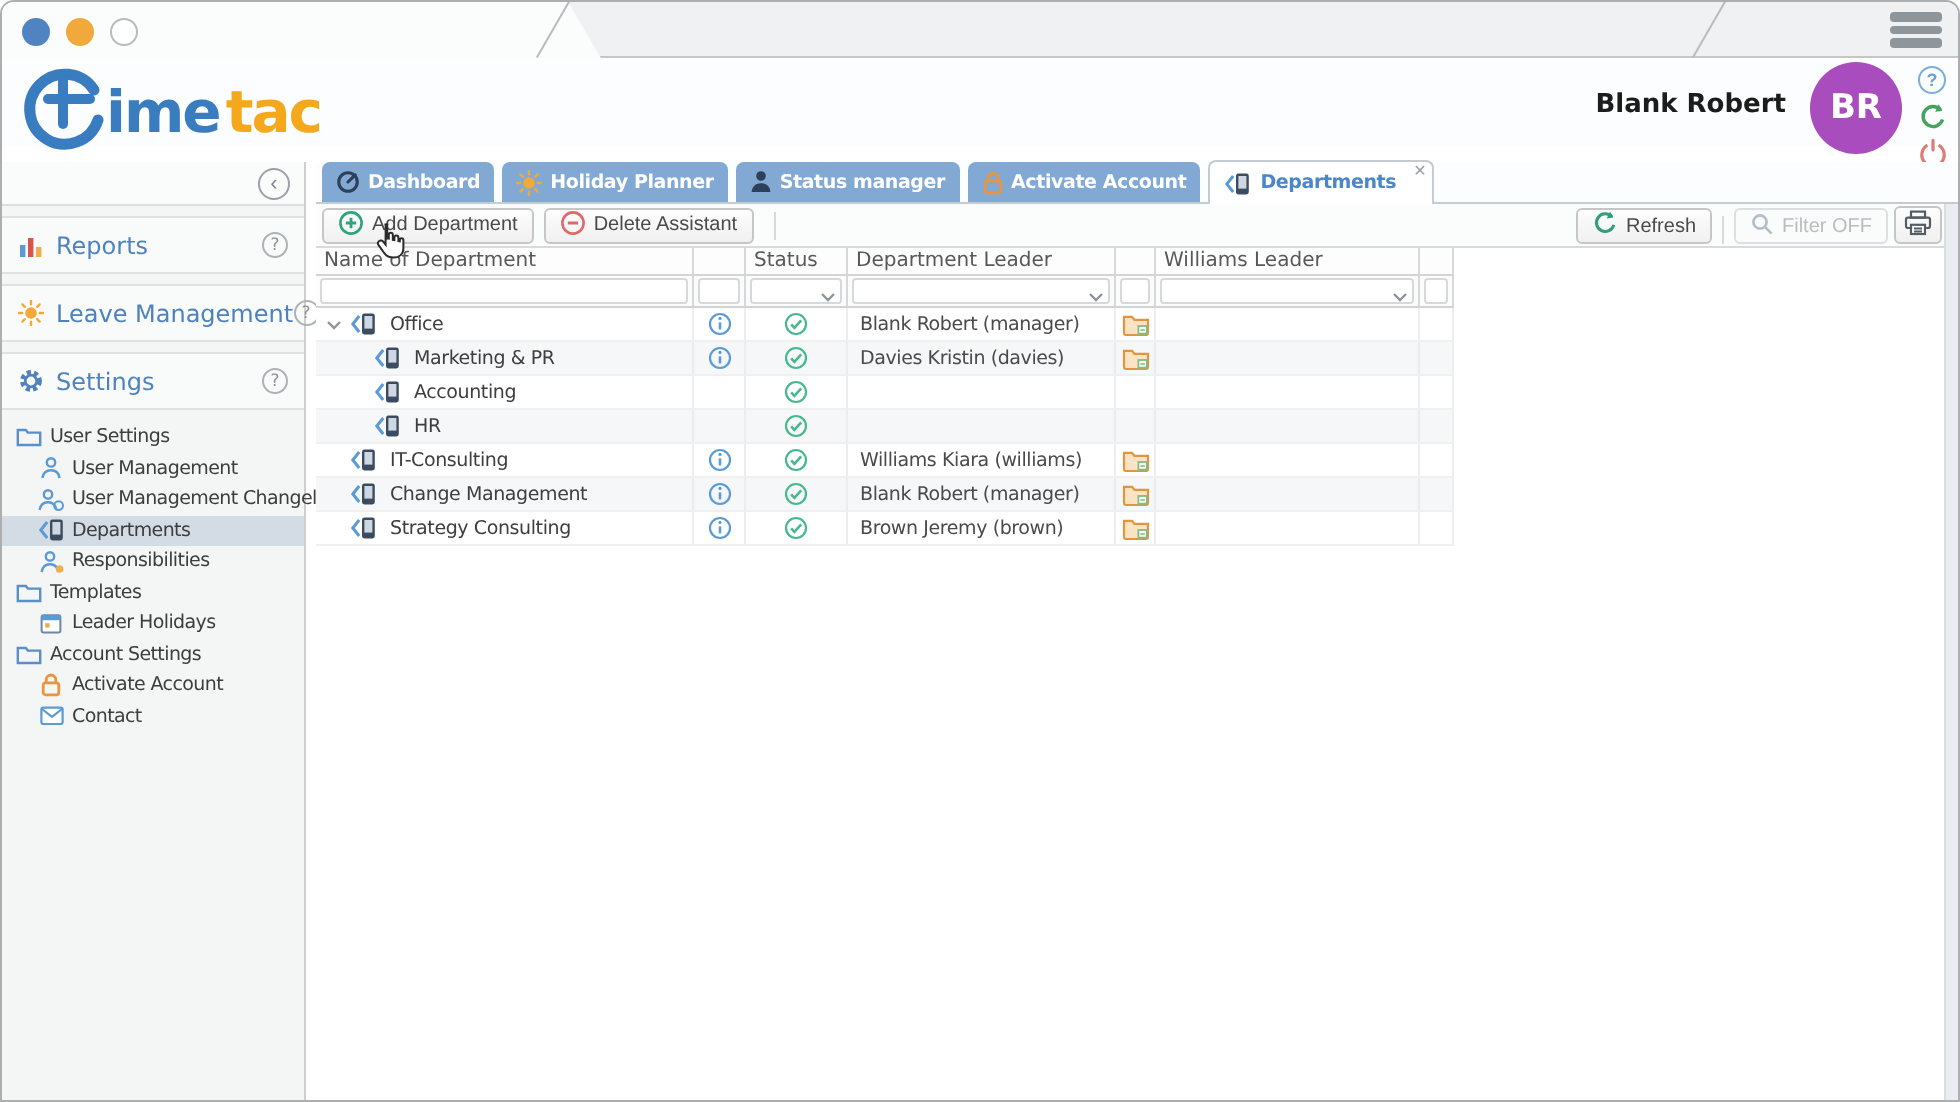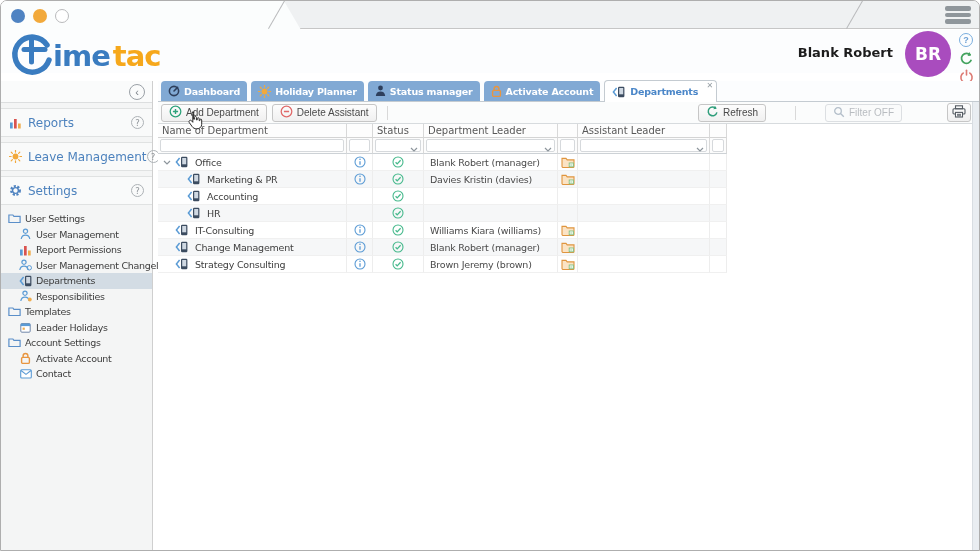--- a/index.html
+++ b/index.html
@@ -56,21 +56,21 @@
   .tab{display:inline-flex;align-items:center;gap:4px;height:20px;padding:0 7px;margin-right:4px;background:#81a9d4;
     border-radius:4px 4px 0 0;color:#fff;font-size:9.5px;font-weight:bold;letter-spacing:-0.2px;cursor:pointer;white-space:nowrap;}
   .tab.active{position:relative;background:#fff;border:1px solid #c4cbd1;border-bottom:none;color:#4a86c8;height:22px;margin-bottom:-1px;z-index:2;padding-right:18px;}
   .tab .close{position:absolute;right:3px;top:0px;font-size:8px;color:#98a0a6;font-weight:normal;cursor:pointer;}
 
   .toolbar{position:relative;height:22px;background:#fbfcfc;border-bottom:1px solid #d7dbde;display:flex;align-items:center;padding:0 10px 0 3px;}
   .tbtn{display:inline-flex;align-items:center;gap:4px;height:18px;padding:0 7px;margin-right:5px;font-size:10px;color:#4a4a4a;
     background:linear-gradient(#fdfdfd,#f0f0f0);border:1px solid #c6c6c6;border-radius:3px;cursor:pointer;white-space:nowrap;}
   .tbtn.disabled{color:#b9bdc1;background:#fafbfb;border-color:#dcdfe2;cursor:default;}
   .vsep{width:1px;height:14px;background:#d9d9d9;margin:0 5px;display:inline-block;}
-  .tb-right{margin-left:auto;display:flex;align-items:center;gap:24px;}
+  .tb-right{margin-left:auto;display:flex;align-items:flex-end;}
   .iconbtn{width:24px;height:19px;display:inline-flex;align-items:center;justify-content:center;background:linear-gradient(#fdfdfd,#f0f0f0);
     border:1px solid #c6c6c6;border-radius:3px;cursor:pointer;padding:0;}
 
   
   .grid{position:relative;width:570px;font-size:10px;color:#3e3e3e;}
   .grow{display:flex;}
   .gh-cell{height:14px;background:#fdfdfd;border-right:1px solid #d8d8d8;border-bottom:1px solid #d4d4d4;
     font-size:10px;color:#585858;padding:0 0 0 4px;display:flex;align-items:center;white-space:nowrap;overflow:hidden;cursor:pointer;}
   .gf-cell{height:16px;background:#fcfcfc;border-right:1px solid #d8d8d8;border-bottom:1px solid #cdd2d6;position:relative;padding:1px 2px;}
   .gf-input{width:100%;height:12.5px;background:#fff;border:1px solid #d6d9dc;border-radius:2px;position:relative;}
@@ -201,30 +201,20 @@
             <svg width="11" height="12" viewBox="0 0 11 12">
               <circle cx="5.5" cy="3.2" r="2.1" fill="none" stroke="#5b9bd5" stroke-width="1.2"></circle>
               <path d="M1.2 11 c.4-2.6 1.9-3.9 4.3-3.9 s3.9 1.3 4.3 3.9" fill="none" stroke="#5b9bd5" stroke-width="1.2"></path>
             </svg>
           </span>
           <span>User Management</span>
         </div>
         <div class="tree-item lvl1">
           <span class="ticon" style="display: inline-flex; align-items: center;">
             <svg width="13" height="12" viewBox="0 0 13 12">
-              <rect x="1" y="5.5" width="2.7" height="6" fill="#5b9bd5"></rect>
-              <rect x="5" y="2" width="2.7" height="9.5" fill="#d9534f"></rect>
-              <rect x="9" y="6.5" width="2.7" height="5" fill="#f0ad4e"></rect>
-            </svg>
-          </span>
-          <span>Report Permissions</span>
-        </div>
-        <div class="tree-item lvl1">
-          <span class="ticon" style="display: inline-flex; align-items: center;">
-            <svg width="13" height="12" viewBox="0 0 13 12">
               <circle cx="5" cy="3.2" r="2.1" fill="none" stroke="#5b9bd5" stroke-width="1.2"></circle>
               <path d="M0.8 11 c.4-2.6 1.8-3.9 4.2-3.9 s3.8 1.3 4.2 3.9" fill="none" stroke="#5b9bd5" stroke-width="1.2"></path>
               <circle cx="10.3" cy="8.8" r="2.2" fill="none" stroke="#5b9bd5" stroke-width="1"></circle>
             </svg>
           </span>
           <span>User Management Changelog</span>
         </div>
         <div class="tree-item lvl1 selected">
           <span class="ticon" style="display: inline-flex; align-items: center;">
             <svg width="14" height="12" viewBox="0 0 14 12">
@@ -377,21 +367,21 @@
         <button class="tbtn" style="margin-right:0;">
           <span>
             <svg width="13" height="13" viewBox="0 0 13 13">
                 <path d="M10.9 7.4 A4.4 4.4 0 1 1 10 3.5" fill="none" stroke="#2f9e7b" stroke-width="1.5"></path>
                 <path d="M9 0.7 L10.6 3.8 L7.4 4.2 z" fill="#2f9e7b"></path>
               </svg>
           </span>
           <span>Refresh</span>
         </button>
         <span class="vsep"></span>
-        <button class="tbtn disabled" style="margin-right:21px;">
+        <button class="tbtn disabled" style="margin-right:3px;">
           <span>
             <svg width="12" height="12" viewBox="0 0 12 12">
                 <circle cx="5" cy="5" r="3.3" fill="none" stroke="#b3bec9" stroke-width="1.3"></circle>
                 <line x1="7.5" y1="7.5" x2="10.8" y2="10.8" stroke="#b3bec9" stroke-width="1.3"></line>
               </svg>
           </span>
           <span>Filter OFF</span>
         </button>
         <button class="iconbtn">
           <span>
@@ -414,21 +404,21 @@
           </div>
           <div class="gh-cell" style="width: 26px; flex: 0 0 26px;"></div>
           <div class="gh-cell" style="width: 51px; flex: 0 0 51px;">
             <span>Status</span>
           </div>
           <div class="gh-cell" style="width: 134px; flex: 0 0 134px;">
             <span>Department Leader</span>
           </div>
           <div class="gh-cell" style="width: 20px; flex: 0 0 20px;"></div>
           <div class="gh-cell" style="width: 132px; flex: 0 0 132px;">
-            <span>Assistant Leader</span>
+            <span>Williams Leader</span>
           </div>
           <div class="gh-cell" style="width: 17px; flex: 0 0 17px;"></div>
         </div>
       <div class="grow" id="grid-filter">
           <div class="gf-cell" style="width: 189px; flex: 0 0 189px;">
             <div class="gf-input"></div>
           </div>
           <div class="gf-cell" style="width: 26px; flex: 0 0 26px;">
             <div class="gf-input"></div>
           </div>

